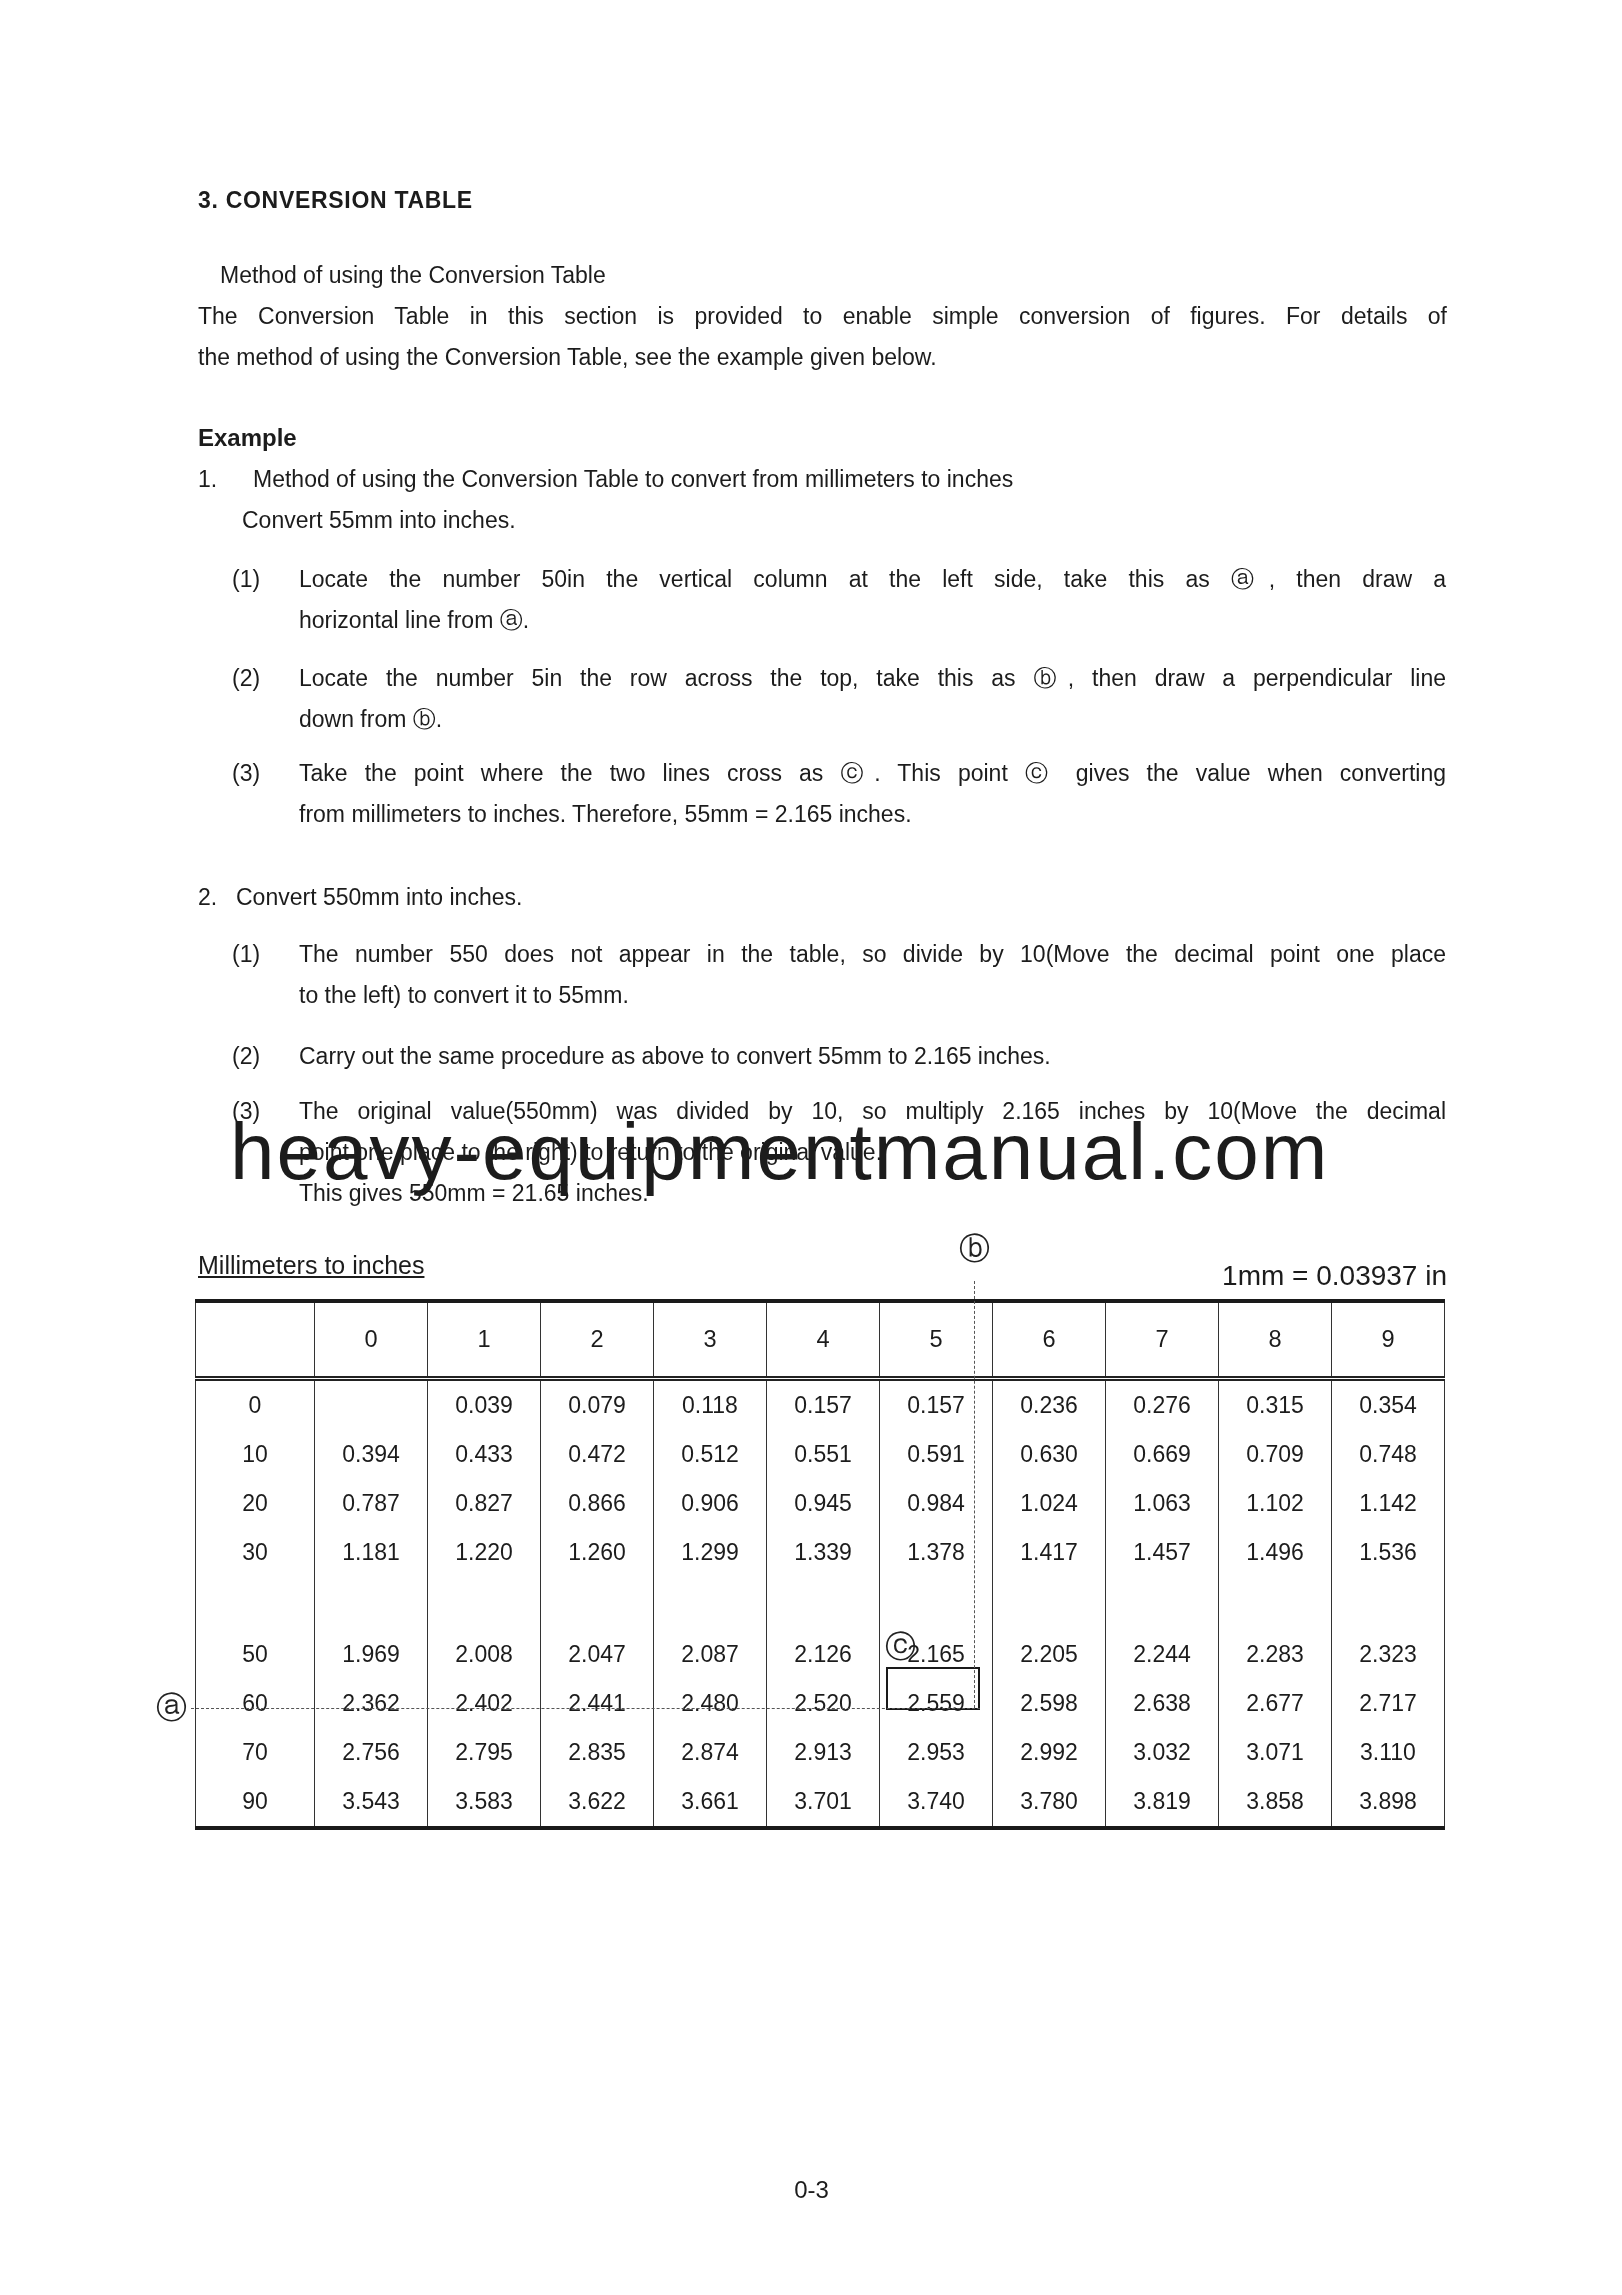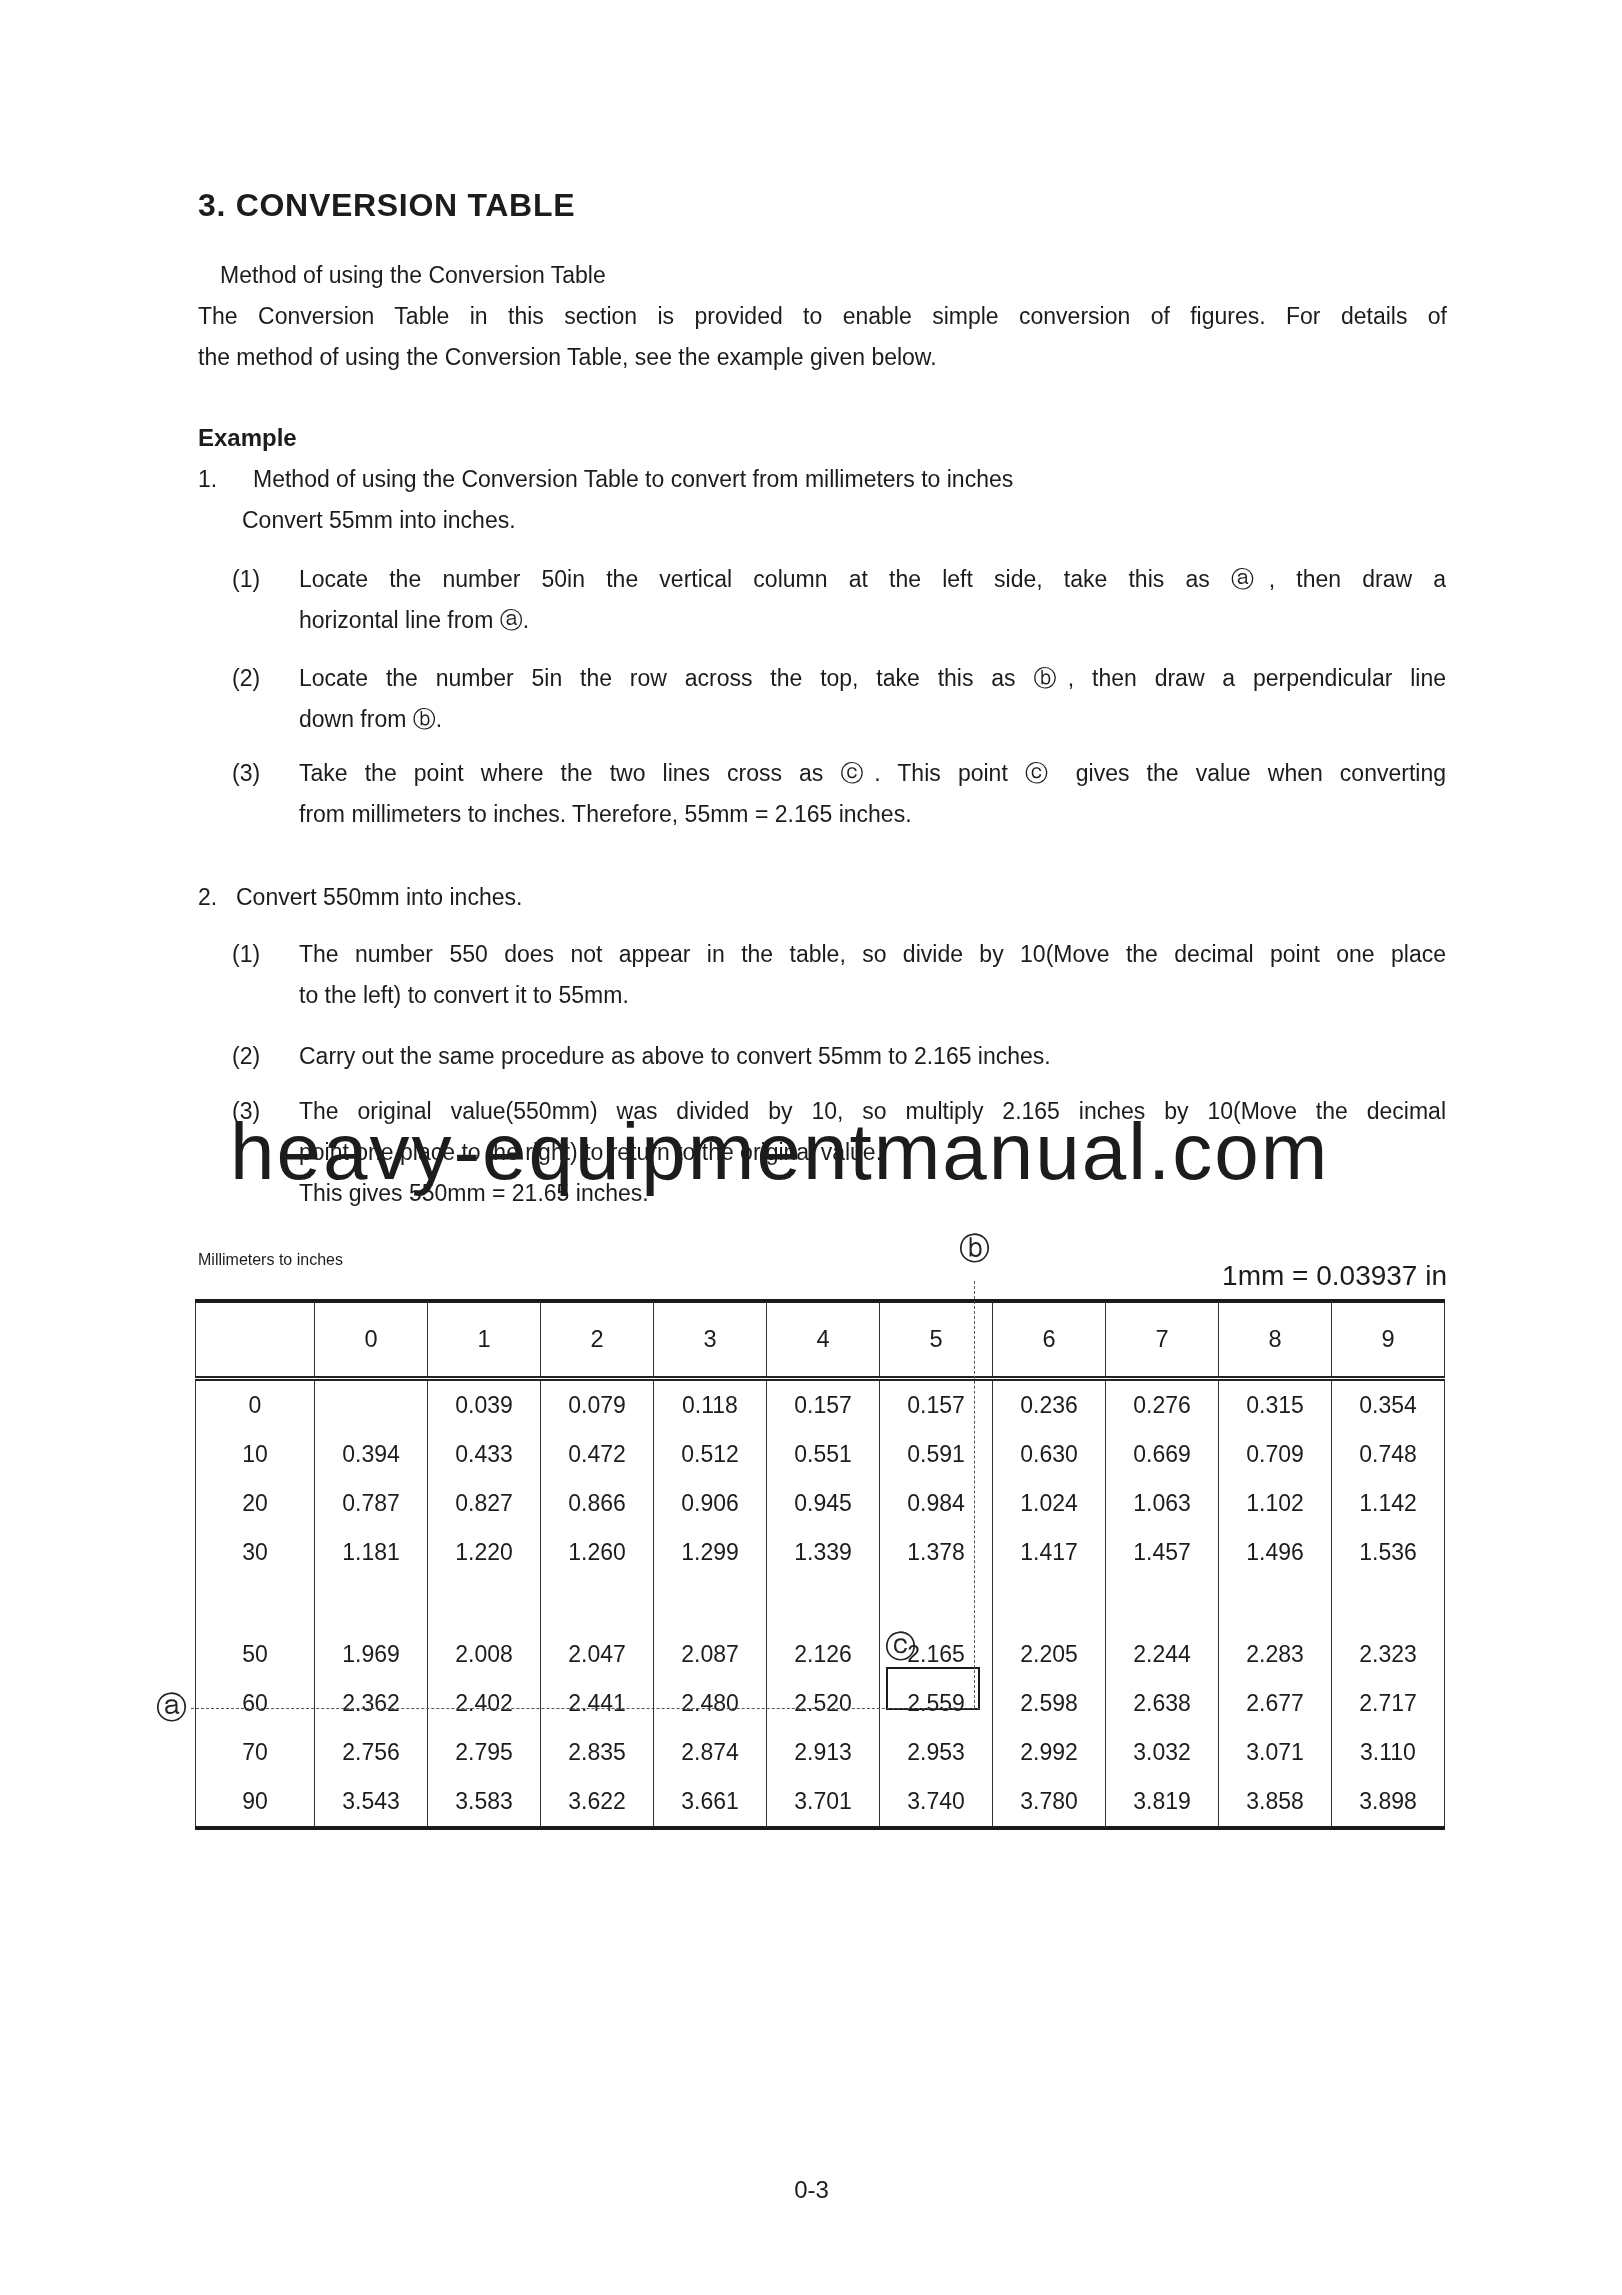--- a/index.html
+++ b/index.html
@@ -1,34 +1,34 @@
 <!DOCTYPE html>
 <html style="font-size:10.5px"><head>
 <meta charset="utf-8">
 <style>
   html,body{margin:0;padding:0;background:#9a9a9a;}
   .page{
     position:relative;width:1623px;height:2295px;background:#ffffff;
     font-family:"Liberation Sans",sans-serif;color:#1c1c1c;overflow:hidden;
   }
   .abs{position:absolute;}
-  .doc-title{font-size:32px;font-weight:bold;letter-spacing:0.7px;}
+  .doc-title{font-size:23px;font-weight:bold;letter-spacing:0.7px;}
   .body-text{font-size:23px;line-height:41px;}
   .jline{text-align:justify;text-align-last:justify;}
   .bold{font-weight:bold;}
   .item{display:flex;}
   .item .num{flex:0 0 55px;}
   .step{display:flex;}
   .step .num{flex:0 0 67px;}
   .step .txt{flex:1;}
   .watermark{
     font-size:80px;letter-spacing:2px;white-space:nowrap;z-index:9;
     font-weight:400;
   }
-  .tbl-caption{font-size:16px;}
+  .tbl-caption{font-size:25px;text-decoration:underline;}
   .unit-note{font-size:28px;text-align:right;}
   .marker{font-size:31px;line-height:31px;z-index:12;color:#222;}
   
   table.conv{border-collapse:collapse;table-layout:fixed;z-index:1;
     border-top:4.6px solid #1a1a1a;border-bottom:4.6px solid #1a1a1a;
     border-left:1.3px solid #333;border-right:1.3px solid #333;}
   table.conv col.c-label{width:119px;}
   table.conv col.c-val{width:113px;}
   table.conv th{height:71px;font-size:23.6px;font-weight:400;vertical-align:middle;text-align:center;
     border-bottom:5.2px double #222;border-left:1.3px solid #333;}

